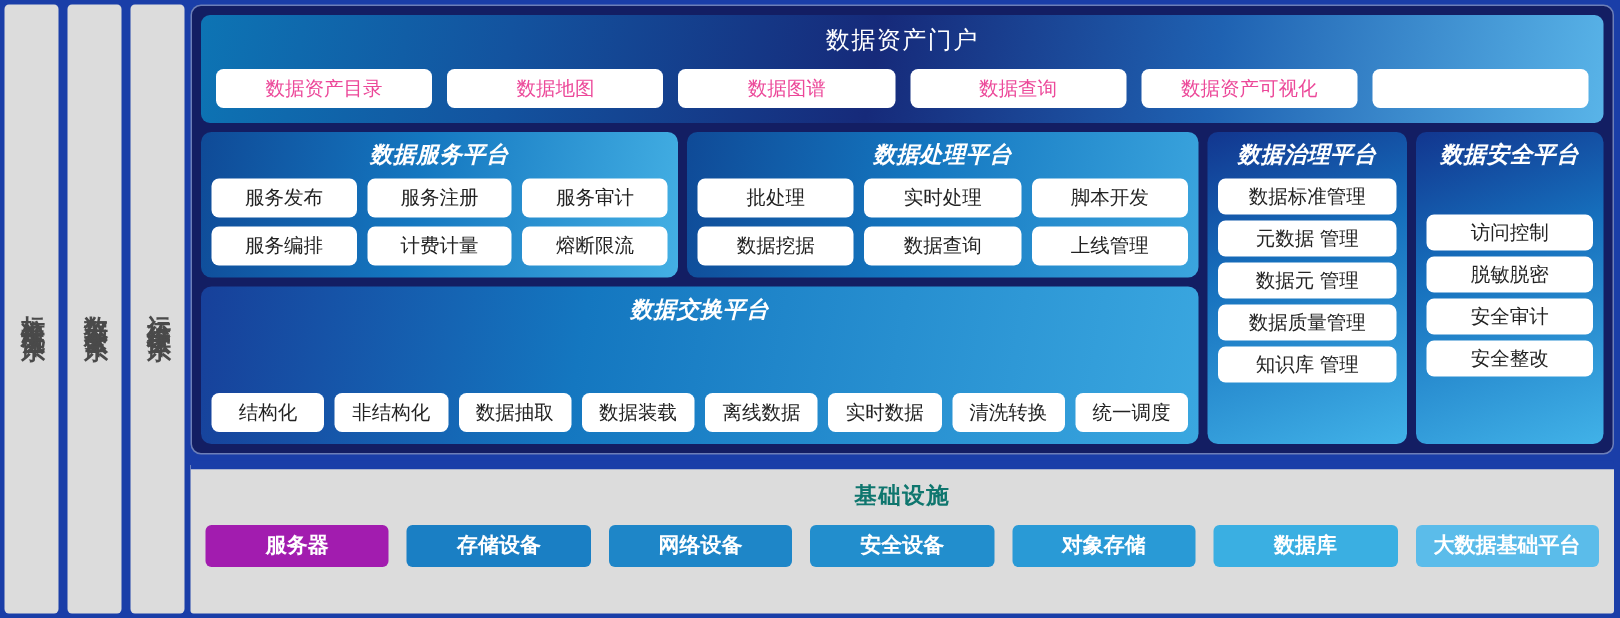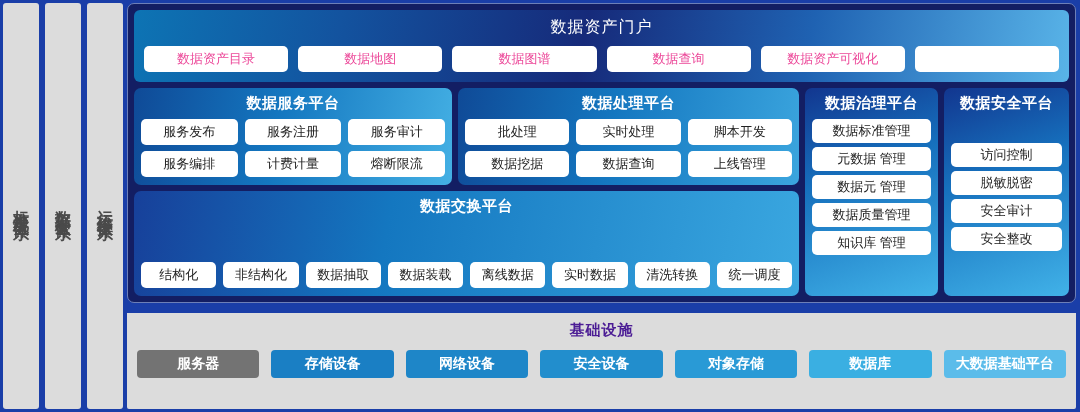--- a/index.html
+++ b/index.html
@@ -82,21 +82,21 @@
   
   .band{display:flex;flex-direction:row;gap:6px;}
   .panel{
     border-radius:7px;
     box-sizing:border-box;
     padding:6px 7px 8px 7px;
     display:flex;flex-direction:column;
   }
   .p-title{
     text-align:center;color:#ffffff;font-weight:bold;font-size:15px;
-    margin-bottom:6px;letter-spacing:.5px;white-space:nowrap;
+    margin-bottom:6px;letter-spacing:.5px;white-space:nowrap;font-style:italic;
   }
   .grid3{display:flex;flex-direction:column;gap:6px;}
   .grow{display:flex;flex-direction:row;gap:7px;}
   .gcell{
     flex:1 1 0;background:#ffffff;border-radius:5px;height:26px;
     display:flex;align-items:center;justify-content:center;
     font-size:13px;color:#222222;white-space:nowrap;
   }
   .collist{display:flex;flex-direction:column;gap:4px;}
   .ccell{
@@ -124,21 +124,21 @@
   .infra{
     background:#dcdcdc;
     border-top:6px solid #1a3ea8;
     border-radius:2px;
     flex:1 1 auto;
     padding:8px 10px 10px 10px;
     display:flex;flex-direction:column;
     box-sizing:border-box;
   }
   .infra-title{
-    text-align:center;font-size:15px;font-weight:bold;color:#4c1d95;
+    text-align:center;font-size:15px;font-weight:bold;color:#0f766e;
     margin-bottom:10px;letter-spacing:1px;
   }
   .infra-items{display:flex;flex-direction:row;gap:12px;}
   .ibox{
     flex:1 1 0;height:28px;border-radius:4px;
     display:flex;align-items:center;justify-content:center;
     font-size:14px;font-weight:bold;color:#ffffff;white-space:nowrap;
   }
 </style>
 </head>
@@ -250,21 +250,21 @@
             <div class="ccell">安全整改</div>
           </div>
         </div>
 
       </div>
     </div>
 
     <div class="infra">
       <div class="infra-title">基础设施</div>
       <div class="infra-items">
-        <div class="ibox" style="background: #737373;">服务器</div>
+        <div class="ibox" style="background: #a21caf;">服务器</div>
         <div class="ibox" style="background: rgb(26, 127, 196);">存储设备</div>
         <div class="ibox" style="background: rgb(30, 134, 200);">网络设备</div>
         <div class="ibox" style="background: rgb(34, 142, 205);">安全设备</div>
         <div class="ibox" style="background: rgb(41, 154, 214);">对象存储</div>
         <div class="ibox" style="background: rgb(58, 175, 226);">数据库</div>
         <div class="ibox" style="background: rgb(91, 188, 234);">大数据基础平台</div>
       </div>
     </div>
 
   </div>

